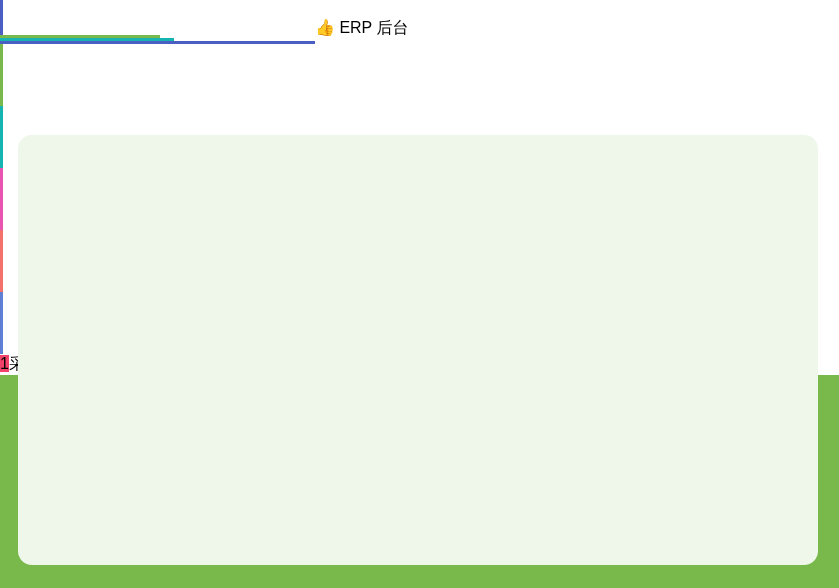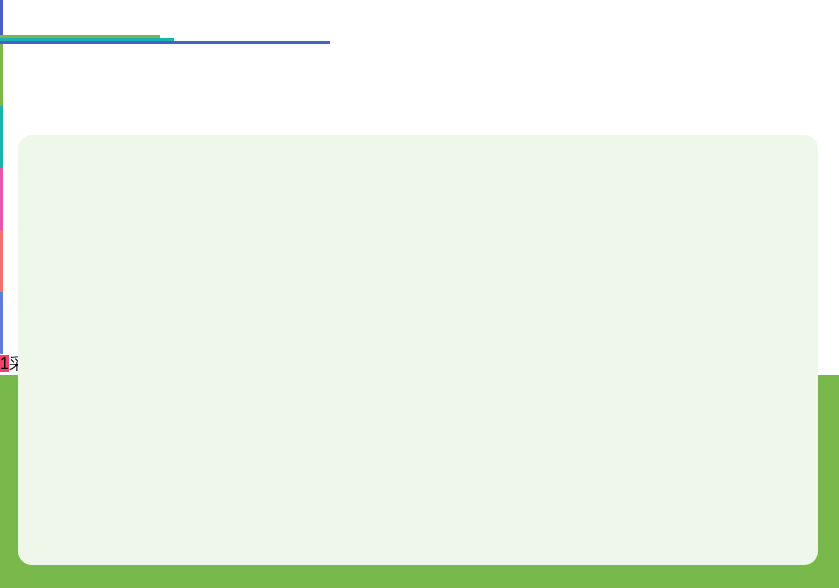--- a/index.html
+++ b/index.html
@@ -118,20 +118,24 @@
     width: 2px;
   }
 </style>
 </head>
 <body>
 
 <div id="mindmap">
 
   <div class="panel"></div>
 
+  <div class="root-node">
+    <span class="root-icon">👍</span>
+    <span class="root-title">ERP 后台</span>
+  </div>
 
   <div id="connectors">
       <div class="conn" style="left: 419px; top: 82px; width: 3px; height: 35px; background: rgb(74, 95, 193);"></div>
       <div class="conn" style="left: 86px; top: 117px; width: 160px; height: 3px; background: rgb(121, 185, 75);"></div>
       <div class="conn" style="left: 246px; top: 117px; width: 174px; height: 3px; background: rgb(22, 180, 176);"></div>
       <div class="conn" style="left: 420px; top: 117px; width: 330px; height: 3px; background: rgb(74, 95, 193);"></div>
       <div class="conn" style="left: 86px; top: 117px; width: 3px; height: 62px; background: rgb(121, 185, 75);"></div>
       <div class="conn" style="left: 252px; top: 117px; width: 3px; height: 62px; background: rgb(22, 180, 176);"></div>
       <div class="conn" style="left: 416px; top: 117px; width: 3px; height: 62px; background: rgb(232, 84, 176);"></div>
       <div class="conn" style="left: 584px; top: 117px; width: 3px; height: 62px; background: rgb(244, 112, 106);"></div>

